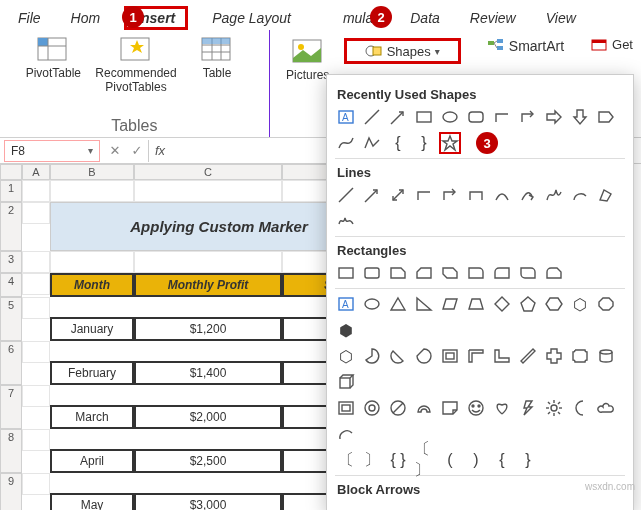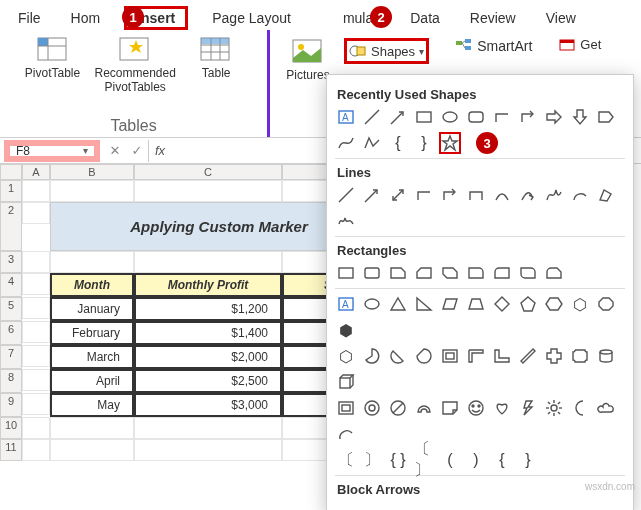--- a/index.html
+++ b/index.html
@@ -1,53 +1,53 @@
 <!DOCTYPE html>
 <html><head>
 <meta charset="utf-8">
 <style>
   * { box-sizing: border-box; font-family: "Segoe UI", Arial, sans-serif; }
   body { margin: 0; background: #fff; font-size: 13px; color: #333; width: 641px; height: 510px; overflow: hidden; position: relative; }
   
   
-  .tabs { display: flex; gap: 18px; padding: 6px 12px 0 12px; border-bottom: none; font-size: 14px; }
+  .tabs { display: flex; gap: 18px; padding: 6px 12px 0 12px; border-bottom: none; font-size: 14px; font-style: italic; }
   .tab { padding: 4px 6px; cursor: pointer; }
   .tab.active { border-bottom: 3px solid #0b7a3b; font-weight: 600; }
   .tab.boxed { border: 3px solid #d60000; padding: 1px 10px; }
   
   
   .ribbon { display: flex; background: #fff; border-bottom: 1px solid #d0d0d0; height: 108px; }
-  .rgroup { border-right: 3px solid #6d28d9; padding: 4px 8px 2px 8px; display: flex; flex-direction: column; align-items: center; }
+  .rgroup { border-right: 1px solid #6d28d9; padding: 4px 8px 2px 8px; display: flex; flex-direction: column; align-items: center; }
   .rgroup-items { display: flex; gap: 4px; flex: 1; align-items: flex-start; }
   .rbtn { display: flex; flex-direction: column; align-items: center; gap: 2px; padding: 2px 4px; min-width: 60px; text-align: center; font-size: 12px; line-height: 1.2; }
   .rbtn svg { width: 34px; height: 28px; }
   .rgroup-label { font-size: 16px; color: #666; padding-top: 2px; }
   
-  .shapes-btn { border: 3px solid #d60000; display: flex; align-items: center; gap: 4px; padding: 2px 2px; font-size: 13px; }
+  .shapes-btn { border: 3px solid #d60000; display: flex; align-items: center; gap: 4px; padding: 2px 18px; font-size: 13px; }
   .smartart-btn { display: flex; align-items: center; gap: 4px; padding: 2px 6px; font-size: 14px; margin-left: 14px; }
   .get-btn { display:flex; align-items:center; gap:4px; margin-left:14px; font-size:13px;}
   
   .illus-row { display: flex; align-items: flex-start; gap: 6px; padding-top:2px;}
   
   
   .fbar { display: flex; align-items: center; border-bottom: 1px solid #d0d0d0; height: 26px; }
-  .namebox { width: 96px; border: 6px solid #fca5a5; height: 22px; margin: 2px 4px; display: flex; align-items: center; padding: 0 6px; font-size: 12px; background:#fff;}
+  .namebox { width: 96px; border: 1px solid #fca5a5; height: 22px; margin: 2px 4px; display: flex; align-items: center; padding: 0 6px; font-size: 12px; background:#fff;}
   .namebox .dd { margin-left:auto; color:#666; font-size:10px;}
   .fxbtn { width: 22px; text-align: center; color: #888; padding:0 4px;}
   .fxcell { flex:1; border-left:1px solid #ccc; height:22px; display:flex; align-items:center; padding:0 6px; font-style:italic; color:#555;}
   
   
   .grid { display: grid; grid-template-columns: 22px 28px 84px 148px 106px; font-size: 12px; }
   .colh, .rowh { background: #f3f2f1; border: 1px solid #d0d0d0; text-align: center; font-size: 11px; color:#555; padding:1px 0;}
   .cell { border: 1px solid #e5e5e5; padding: 2px 4px; height: 22px; }
   
   .title-band { grid-column: 2 / 6; background: #d9e6f2; font-style: italic; font-weight: 600; font-size: 15px; text-align: center; padding: 15px 0; border:1px solid #ccc;}
   
-  .th { background: #fef9c3; font-weight: 700; font-style: italic; border: 2px solid #333; text-align: center; padding: 3px 4px;}
-  .td { border: 2px solid #333; text-align: right; padding: 3px 12px;}
+  .th { background: #eab308; font-weight: 700; font-style: italic; border: 2px solid #333; text-align: center; padding: 3px 4px;}
+  .td { border: 2px solid #333; text-align: center; padding: 3px 12px; margin-top: 20px;}
   
   
   .shapes-panel { position: absolute; left: 326px; top: 74px; width: 308px; background: #fff; border: 1px solid #ccc; box-shadow: 0 4px 18px rgba(0,0,0,.25); padding: 6px 8px 10px 8px; z-index: 10; }
   .sp-head { font-weight: 700; font-size: 13px; margin: 6px 0 4px 2px; }
   .sp-row { display: flex; flex-wrap: wrap; gap: 4px; margin-bottom: 4px; }
   .sh { width: 22px; height: 22px; display: flex; align-items: center; justify-content: center; font-size: 16px; color:#444; border:1px solid transparent; cursor:pointer;}
   .sh.boxed { border: 2px solid #d60000; }
   .sh svg { width: 18px; height: 18px; stroke: #555; fill: none; stroke-width: 1.4; }
   hr.sp { border: none; border-top: 1px solid #ddd; margin: 4px 0; }
   

